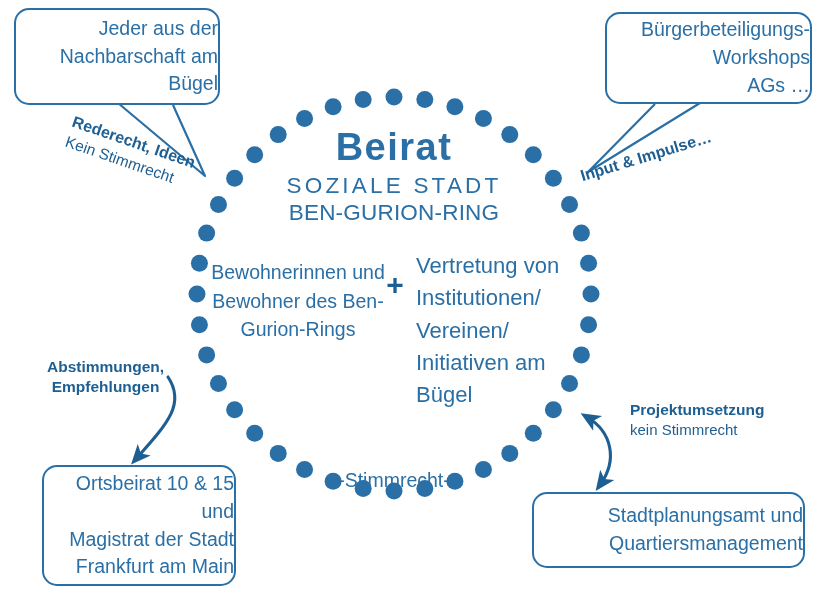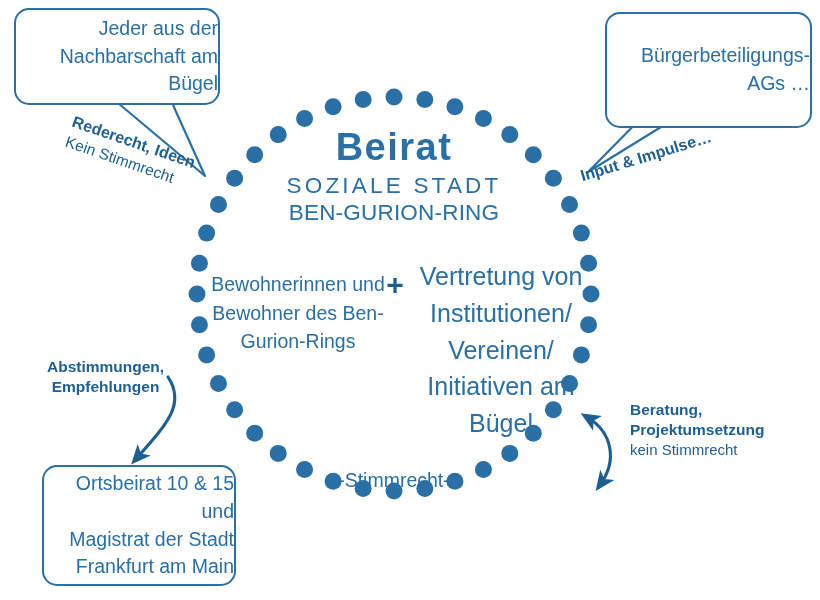--- a/index.html
+++ b/index.html
@@ -38,21 +38,21 @@
     justify-content: center;
     text-align: center;
     color: #2a6fa5;
     line-height: 1.42;
     font-size: 19.5px;
     z-index: 4;
   }
   .box .ln { display: block; white-space: nowrap; }
 
   #box-neighbourhood { left: 14px;  top: 8px;   width: 206px; height: 97px; }
-  #box-participation { left: 605px; top: 12px;  width: 207px; height: 116px; }
+  #box-participation { left: 605px; top: 12px;  width: 207px; height: 92px; }
   #box-district      { left: 42px;  top: 465px; width: 194px; height: 121px; padding-left: 26px; }
   #box-planning      { left: 532px; top: 492px; width: 273px; height: 76px; }
 
   
   .center-wrap {
     position: absolute;
     left: 194px;
     top: 100px;
     width: 400px;
     height: 390px;
@@ -84,27 +84,25 @@
     letter-spacing: 0.2px;
     color: #2a6fa5;
   }
   #col-left {
     position: absolute;
     left: 14px; top: 158px; width: 180px;
     text-align: center;
     font-size: 19.5px;
     line-height: 1.47;
     color: #2a6fa5;
-    margin-top: 12px;
   }
   #col-right {
     position: absolute;
-    left: 222px; top: 158px; width: 170px;
-    text-align: center;
-    font-size: 25px;
+    left: 222px; top: 150px; width: 170px;
+    font-size: 22px;
     line-height: 1.47;
     color: #2a6fa5;
   }
   #plus-sign {
     position: absolute;
     left: 186px; top: 170px;
     width: 30px;
     text-align: center;
     font-size: 30px;
     font-weight: bold;
@@ -257,44 +255,48 @@
   </div>
 
   <div class="box" id="box-neighbourhood">
     <span class="ln">Jeder aus der</span>
     <span class="ln">Nachbarschaft am</span>
     <span class="ln">Bügel</span>
   </div>
 
   <div class="box" id="box-participation">
     <span class="ln">Bürgerbeteiligungs-</span>
+    <span class="ln">Workshops</span>
     <span class="ln">AGs …</span>
   </div>
 
   <div class="box" id="box-district">
     <span class="ln">Ortsbeirat 10 &amp; 15</span>
     <span class="ln">und</span>
     <span class="ln">Magistrat der Stadt</span>
     <span class="ln">Frankfurt am Main</span>
   </div>
 
+  <div class="box" id="box-planning">
+    <span class="ln">Stadtplanungsamt und</span>
+    <span class="ln">Quartiersmanagement</span>
+  </div>
 
   <div class="edge-label" id="label-rederecht">
     <span class="l1">Rederecht, Ideen</span>
     <span class="l2">Kein Stimmrecht</span>
   </div>
 
   <div class="edge-label" id="label-input">
     <span class="l1">Input &amp; Impulse…</span>
   </div>
 
   <div class="edge-label" id="label-abstimmungen">
     <span class="l1">Abstimmungen,</span>
     <span class="l2">Empfehlungen</span>
   </div>
 
   <div class="edge-label" id="label-beratung">
-    <span class="l1">Beratung,</span>
     <span class="l2">Projektumsetzung</span>
     <span class="l3">kein Stimmrecht</span>
   </div>
 
 </div>
 
 </body></html>

